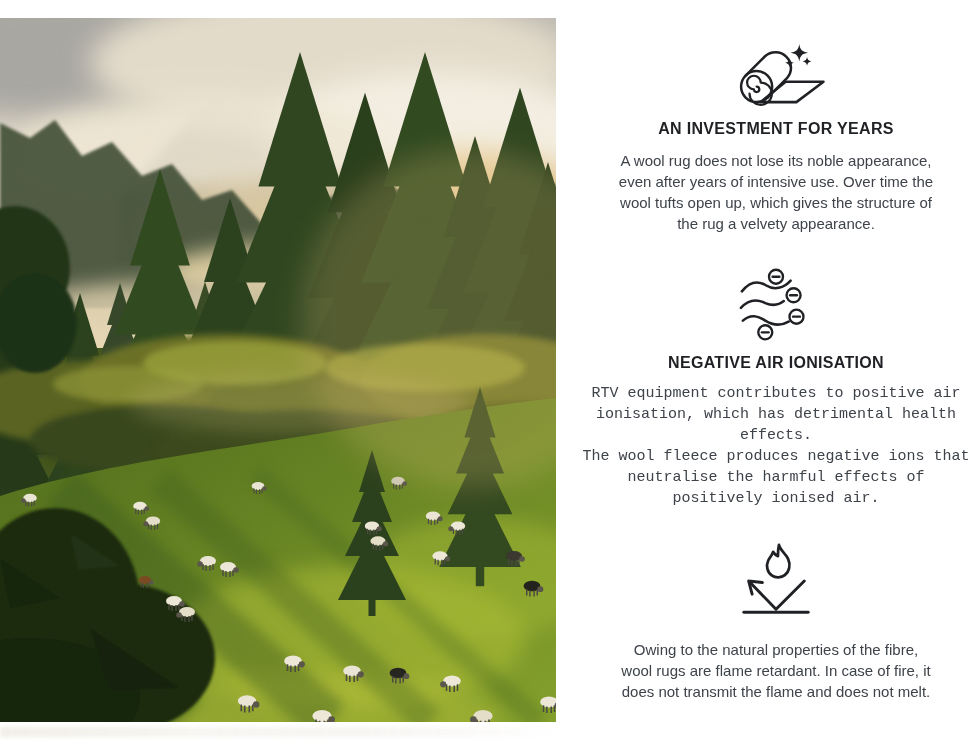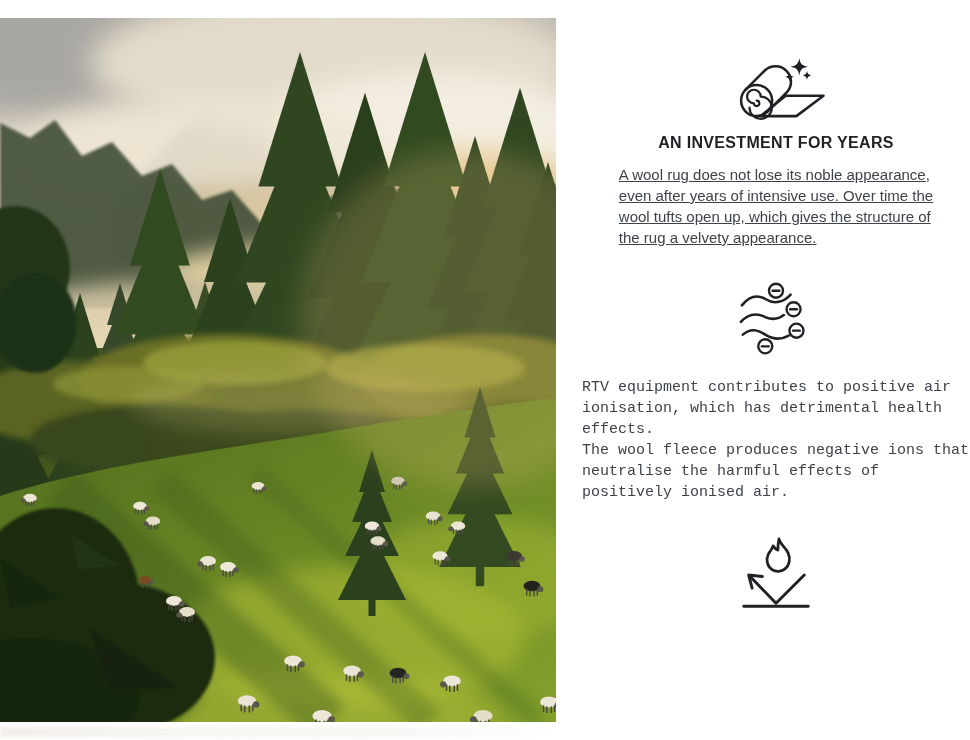--- a/index.html
+++ b/index.html
@@ -8,32 +8,32 @@
     font-family:"Liberation Sans",sans-serif;
   }
   .photo-wrap{position:absolute;left:0;top:18px;width:556px;height:704px;overflow:hidden;}
   .photo-wrap svg{display:block;}
   .bottom-smudge{
     position:absolute;left:0;top:727px;width:562px;height:10px;
     background:linear-gradient(90deg,rgba(190,178,140,.22),rgba(214,204,182,.18) 35%,rgba(196,186,166,.14) 65%,rgba(220,215,205,.08) 90%,transparent);
     filter:blur(2px);
   }
   .feature-col{
-    position:absolute;left:582px;top:32px;width:388px;
-    display:flex;flex-direction:column;align-items:center;text-align:left;
+    position:absolute;left:582px;top:18px;width:388px;
+    display:flex;flex-direction:column;align-items:center;text-align:center;
   }
   .feature{display:flex;flex-direction:column;align-items:center;}
   .f-icon{display:flex;align-items:flex-end;justify-content:center;}
   .f-title{
     margin:0;font-size:16px;font-weight:700;letter-spacing:.02em;color:#1f2125;line-height:20px;
   }
   .f-body{
     margin:0;font-size:15px;line-height:21px;color:#3e434a;white-space:pre-line;
   }
-  .s0{margin-top:24px;} .s0 .f-icon{margin-bottom:13px;height:64px;} .s0 .f-body{margin-top:11px;text-decoration:underline;}
+  .s0{margin-top:24px;} .s0 .f-icon{margin-bottom:13px;height:64px;} .s0 .f-body{margin-top:11px;}
   .s1{margin-top:32px;} .s1 .f-icon{margin-bottom:9px;height:78px;}  .s1 .f-body{margin-top:10px;font-family:Liberation Mono, monospace;}
   .s2{margin-top:34px;} .s2 .f-icon{margin-bottom:6px;height:78px;}  .s2 .f-body{margin-top:12px;}
   .ic{stroke:#1f2125;fill:none;stroke-linecap:round;stroke-linejoin:round;}
 </style>
 </head>
 <body>
 
 <div class="photo-wrap">
 <svg width="556" height="704" viewBox="0 0 556 704" xmlns="http://www.w3.org/2000/svg">
   <defs>
@@ -221,33 +221,37 @@
         <circle class="ic" stroke-width="2.4" cx="42" cy="11" r="7.2"></circle>
           <line class="ic" stroke-width="2.4" x1="38.5" y1="11" x2="45.5" y2="11"></line>
         <circle class="ic" stroke-width="2.4" cx="60" cy="30" r="7.2"></circle>
           <line class="ic" stroke-width="2.4" x1="56.5" y1="30" x2="63.5" y2="30"></line>
         <circle class="ic" stroke-width="2.4" cx="63" cy="52" r="7.2"></circle>
           <line class="ic" stroke-width="2.4" x1="59.5" y1="52" x2="66.5" y2="52"></line>
         <circle class="ic" stroke-width="2.4" cx="31" cy="68" r="7.2"></circle>
           <line class="ic" stroke-width="2.4" x1="27.5" y1="68" x2="34.5" y2="68"></line>
       </svg>
     </div>
+    <h3 class="f-title">NEGATIVE AIR IONISATION</h3>
     <p class="f-body">RTV equipment contributes to positive air
 ionisation, which has detrimental health effects.
 The wool fleece produces negative ions that
 neutralise the harmful effects of
 positively ionised air.</p>
   </section>
 
   <section class="feature s2">
     <div class="f-icon">
       <svg width="84" height="78" viewBox="0 0 84 80">
         <path class="ic" stroke-width="2.8" d="M45,2 C46.5,8 52,11 54.5,16.5 C57,22 56,29 51,33 C47.5,35.8 41.5,36 38,33.5 C33,30 31.5,23.5 34,18 C35.5,14.8 38,12.5 39,9 C40.5,11.5 42,12.8 44,13.5 C44,9.5 44.2,5.5 45,2 Z"></path>
         <path class="ic" stroke-width="3" d="M71,39 L42,68 L16,41"></path>
         <path class="ic" stroke-width="3" d="M14,39 L28,40.5 M14,39 L17.5,52.5"></path>
         <line class="ic" stroke-width="3" x1="9" y1="71" x2="75" y2="71"></line>
       </svg>
     </div>
+    <p class="f-body">Owing to the natural properties of the fibre,
+wool rugs are flame retardant. In case of fire, it
+does not transmit the flame and does not melt.</p>
   </section>
 
 </div>
 
 <div class="bottom-smudge"></div>
 
 </body></html>

